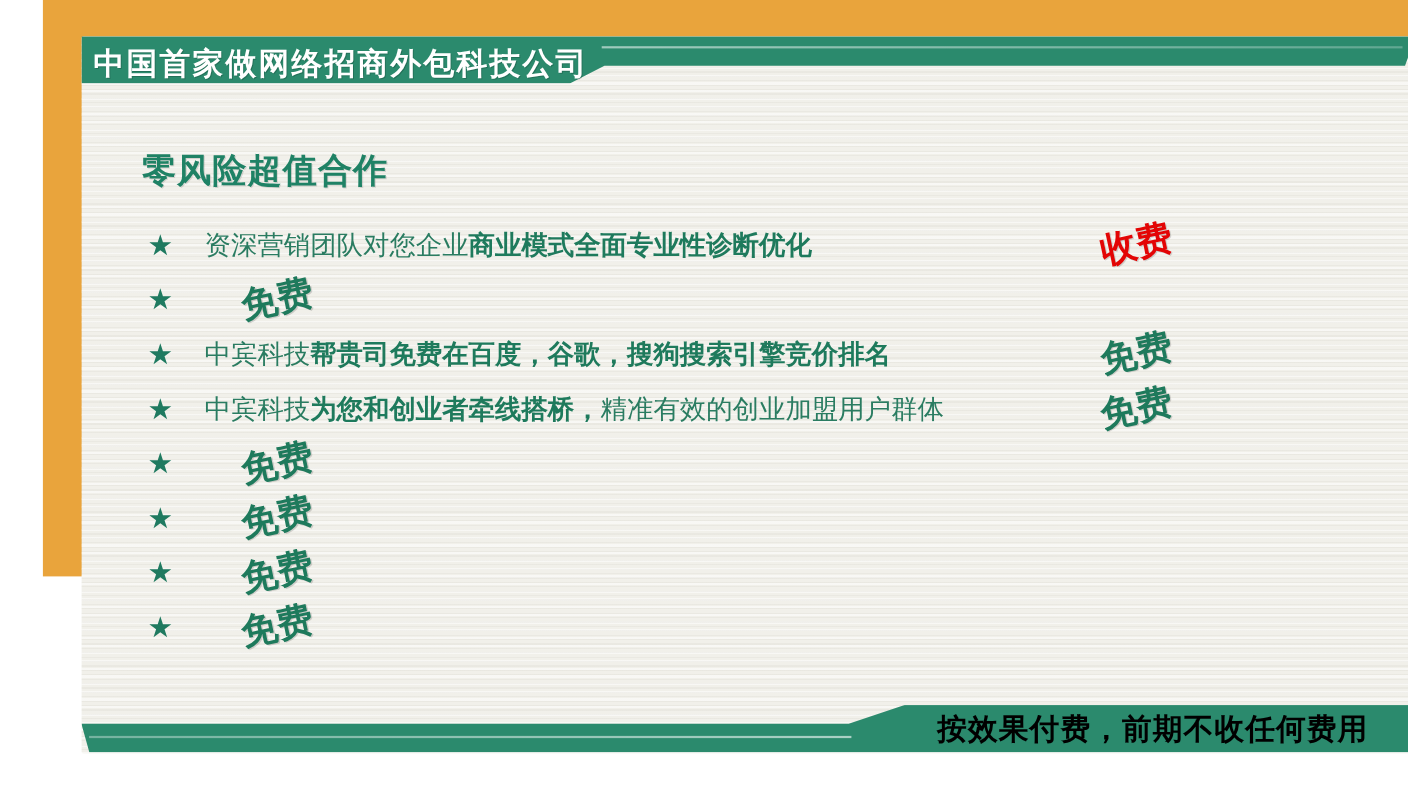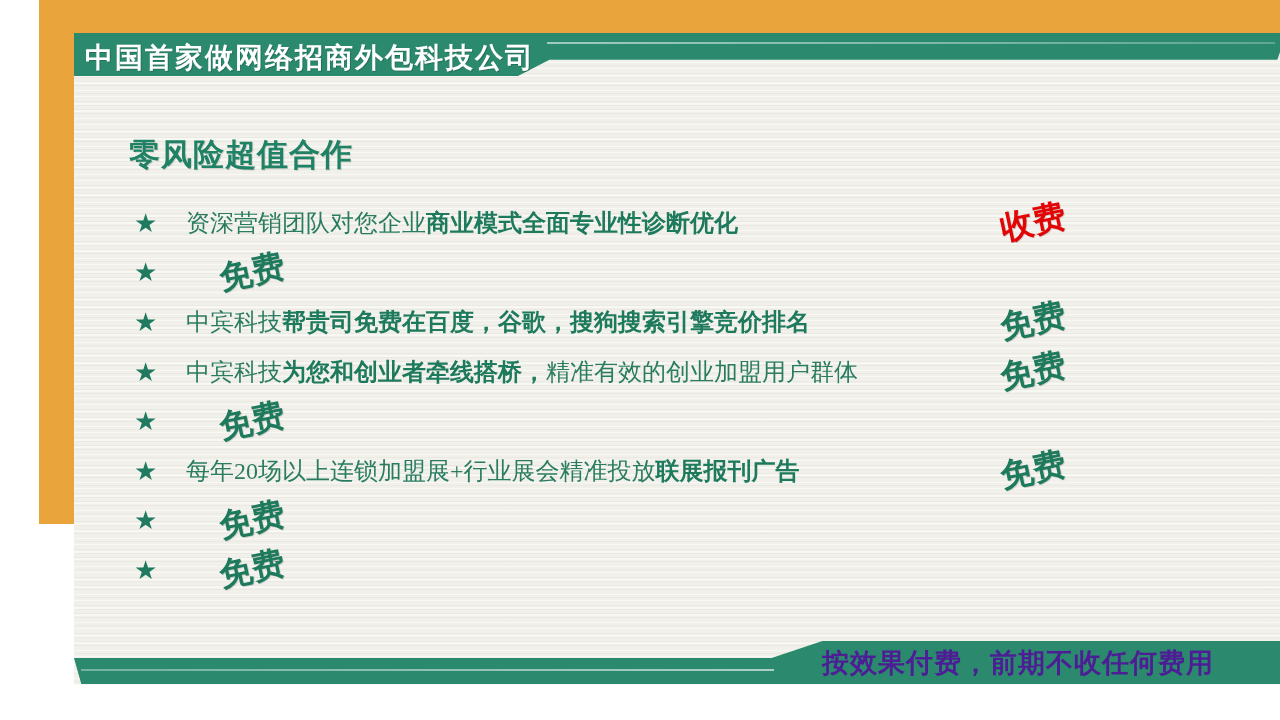--- a/index.html
+++ b/index.html
@@ -40,22 +40,22 @@
     position:absolute; left:35px; top:641px; width:1211px; height:43px;
     background:#2B8A6D;
     clip-path:polygon(0 39.5%, 57.6% 39.5%, 61.8% 0, 100% 0, 100% 100%, 0.6% 100%);
   }
   .bottombar-line {
     position:absolute; left:42px; top:669px; width:693px; height:2px;
     background:linear-gradient(90deg, rgba(255,255,255,0.35), rgba(255,255,255,0.6));
   }
   .bottombar-text {
     position:absolute; left:783px; top:641px; width:452px; height:43px;
-    line-height:44px; text-align:left;
-    font-size:27px; font-weight:bold; color:#4c1d95; letter-spacing:1px;
+    line-height:44px; text-align:center;
+    font-size:27px; font-weight:bold; color:#000000; letter-spacing:1px;
     white-space:nowrap;
   }
   
   .title {
     position:absolute; left:90px; top:134px;
     font-size:31px; font-weight:bold; color:#1F8265; letter-spacing:1px;
     text-shadow:1px 1px 0 rgba(0,0,0,0.12);
   }
   
   .list { position:absolute; left:95px; top:198px; width:965px; }
@@ -116,21 +116,20 @@
     <span class="fee free">免费</span>
   </div>
 
   <div class="row">
     <span class="star">★</span>
     <span class="fee free">免费</span>
   </div>
 
   <div class="row">
     <span class="star">★</span>
-    <span class="runs"><span class="seg-r">每年20场以上连锁加盟展+行业展会精准投放</span><span class="seg-b">联展报刊广告</span></span>
     <span class="fee free">免费</span>
   </div>
 
   <div class="row">
     <span class="star">★</span>
     <span class="fee free">免费</span>
   </div>
 
   <div class="row">
     <span class="star">★</span>

